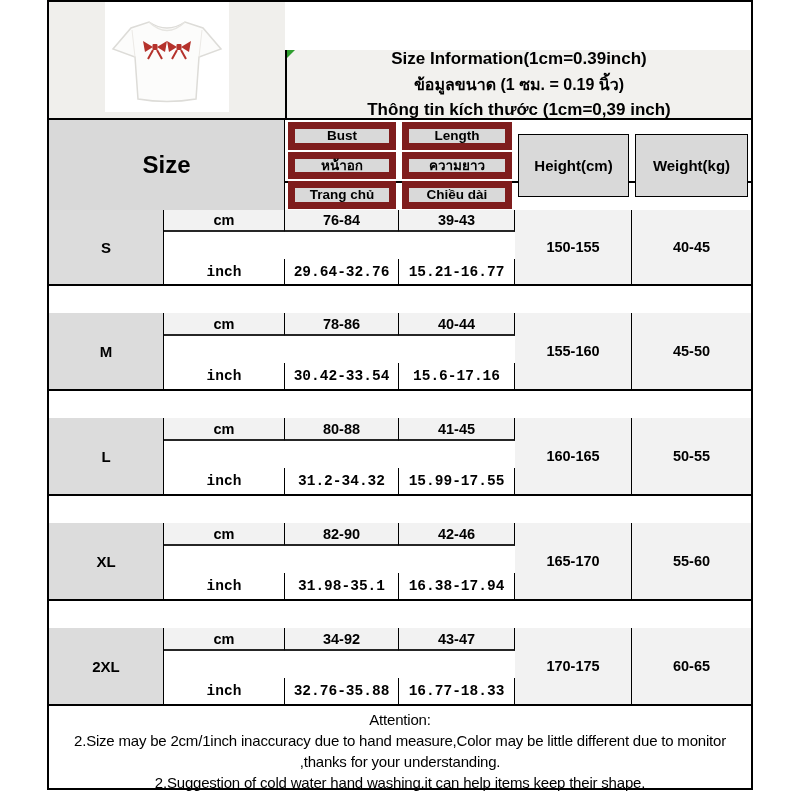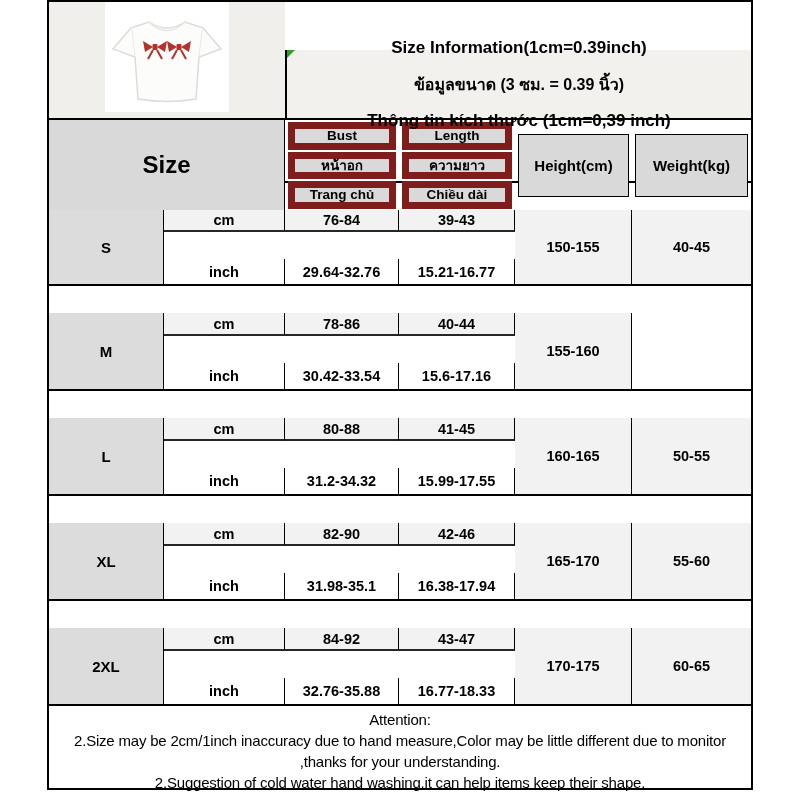--- a/index.html
+++ b/index.html
@@ -5,21 +5,21 @@
   html,body{margin:0;padding:0;background:#ffffff;width:800px;height:800px;
     font-family:"Liberation Sans","DejaVu Sans",sans-serif;color:#000;}
   *{box-sizing:border-box;}
   .sheet{position:absolute;left:47px;top:0;width:706px;height:790px;
     border:2px solid #000;background:#fff;}
   
   .top-row{display:flex;height:116px;}
   .img-cell{width:236px;background:#f0efec;}
   .photo{width:124px;height:110px;margin:0 auto;background:#ffffff;}
   .title-cell{flex:1;border-left:2px solid #000;background:#f2f1ee;position:relative;
-    display:flex;flex-direction:column;justify-content:center;align-items:center;gap:14px;margin-top:48px;}
+    display:flex;flex-direction:column;justify-content:center;align-items:center;gap:3px;margin-top:48px;}
   .corner-tri{position:absolute;top:0;left:0;width:0;height:0;
     border-top:8px solid #2f9e2f;border-right:8px solid transparent;}
   .t-en,.t-vi{font-size:17px;font-weight:bold;}
   .t-th{font-size:16px;font-weight:bold;}
   
   .header-row{display:grid;grid-template-columns:115px 121px 114px 116px 117px 119px;
     height:65px;border-top:2px solid #000;border-bottom:2px solid #000;background:#fff;}
   .size-head{grid-column:1/3;background:#d9d9d9;border-right:1px solid #000;
     display:flex;align-items:center;justify-content:center;font-size:24px;font-weight:bold;}
   .subcol{display:flex;flex-direction:column;gap:2px;padding:2px 3px;}
@@ -34,21 +34,21 @@
   .group.first{border-top:none;grid-template-rows:49px 52px;}
   .cell{display:flex;align-items:center;justify-content:center;
     font-size:14.5px;font-weight:bold;margin-top:27px;}
   .c-size{grid-row:1/3;grid-column:1;background:#dcdcdc;border-right:1px solid #000;font-size:15px;}
   .col2{grid-column:2;border-right:1px solid #000;}
   .col3{grid-column:3;border-right:1px solid #000;}
   .col4{grid-column:4;border-right:1px solid #000;}
   .c-height{grid-row:1/3;grid-column:5;background:#f2f2f2;border-right:1px solid #000;}
   .c-weight{grid-row:1/3;grid-column:6;background:#f2f2f2;}
   .r1{grid-row:1;background:#f2f2f2;border-bottom:2px solid #262626;}
-  .r2{grid-row:2;background:#ffffff;}
+  .r2{grid-row:2;background:#ffffff;font-family:Liberation Mono, monospace;}
   
   .attention{border-top:2px solid #000;background:#fff;height:80px;text-align:center;
     padding:3px 4px 0 4px;font-size:15px;line-height:21px;letter-spacing:-0.2px;font-weight:normal;}
 </style>
 </head>
 <body>
 
 <div class="sheet">
 
   <div class="top-row">
@@ -69,21 +69,21 @@
             <path d="M76,45 L86,39 L84,50 Z"></path>
             <rect x="71.5" y="42" width="5" height="6" rx="1"></rect>
             <path d="M72,48 L67,57 M76,48 L81,57" stroke="#b5322c" stroke-width="2" fill="none"></path>
           </g>
         </svg>
       </div>
     </div>
     <div class="title-cell">
       <div class="corner-tri"></div>
       <div class="t-en">Size Information(1cm=0.39inch)</div>
-      <div class="t-th">ข้อมูลขนาด (3 ซม. = 0.39 นิ้ว)</div>
+      <div class="t-th">ข้อมูลขนาด (1 ซม. = 0.19 นิ้ว)</div>
       <div class="t-vi">Thông tin kích thước (1cm=0,39 inch)</div>
     </div>
   </div>
 
   <div class="header-row">
     <div class="size-head">Size</div>
     <div class="subcol">
       <div class="mini">Bust</div>
       <div class="mini">หน้าอก</div>
       <div class="mini">Trang chủ</div>
@@ -112,20 +112,21 @@
     <div class="cell col3 r2">29.64-32.76</div>
     <div class="cell col4 r2">15.21-16.77</div>
   </div>
 
   <div class="group">
     <div class="cell c-size">M</div>
     <div class="cell col2 r1">cm</div>
     <div class="cell col3 r1">78-86</div>
     <div class="cell col4 r1">40-44</div>
     <div class="cell c-height">155-160</div>
+    <div class="cell c-weight">45-50</div>
     <div class="cell col2 r2">inch</div>
     <div class="cell col3 r2">30.42-33.54</div>
     <div class="cell col4 r2">15.6-17.16</div>
   </div>
 
   <div class="group">
     <div class="cell c-size">L</div>
     <div class="cell col2 r1">cm</div>
     <div class="cell col3 r1">80-88</div>
     <div class="cell col4 r1">41-45</div>
@@ -144,21 +145,21 @@
     <div class="cell c-height">165-170</div>
     <div class="cell c-weight">55-60</div>
     <div class="cell col2 r2">inch</div>
     <div class="cell col3 r2">31.98-35.1</div>
     <div class="cell col4 r2">16.38-17.94</div>
   </div>
 
   <div class="group">
     <div class="cell c-size">2XL</div>
     <div class="cell col2 r1">cm</div>
-    <div class="cell col3 r1">84-92</div>
+    <div class="cell col3 r1">34-92</div>
     <div class="cell col4 r1">43-47</div>
     <div class="cell c-height">170-175</div>
     <div class="cell c-weight">60-65</div>
     <div class="cell col2 r2">inch</div>
     <div class="cell col3 r2">32.76-35.88</div>
     <div class="cell col4 r2">16.77-18.33</div>
   </div>
 
   <div class="attention">
     <div>Attention:</div>

